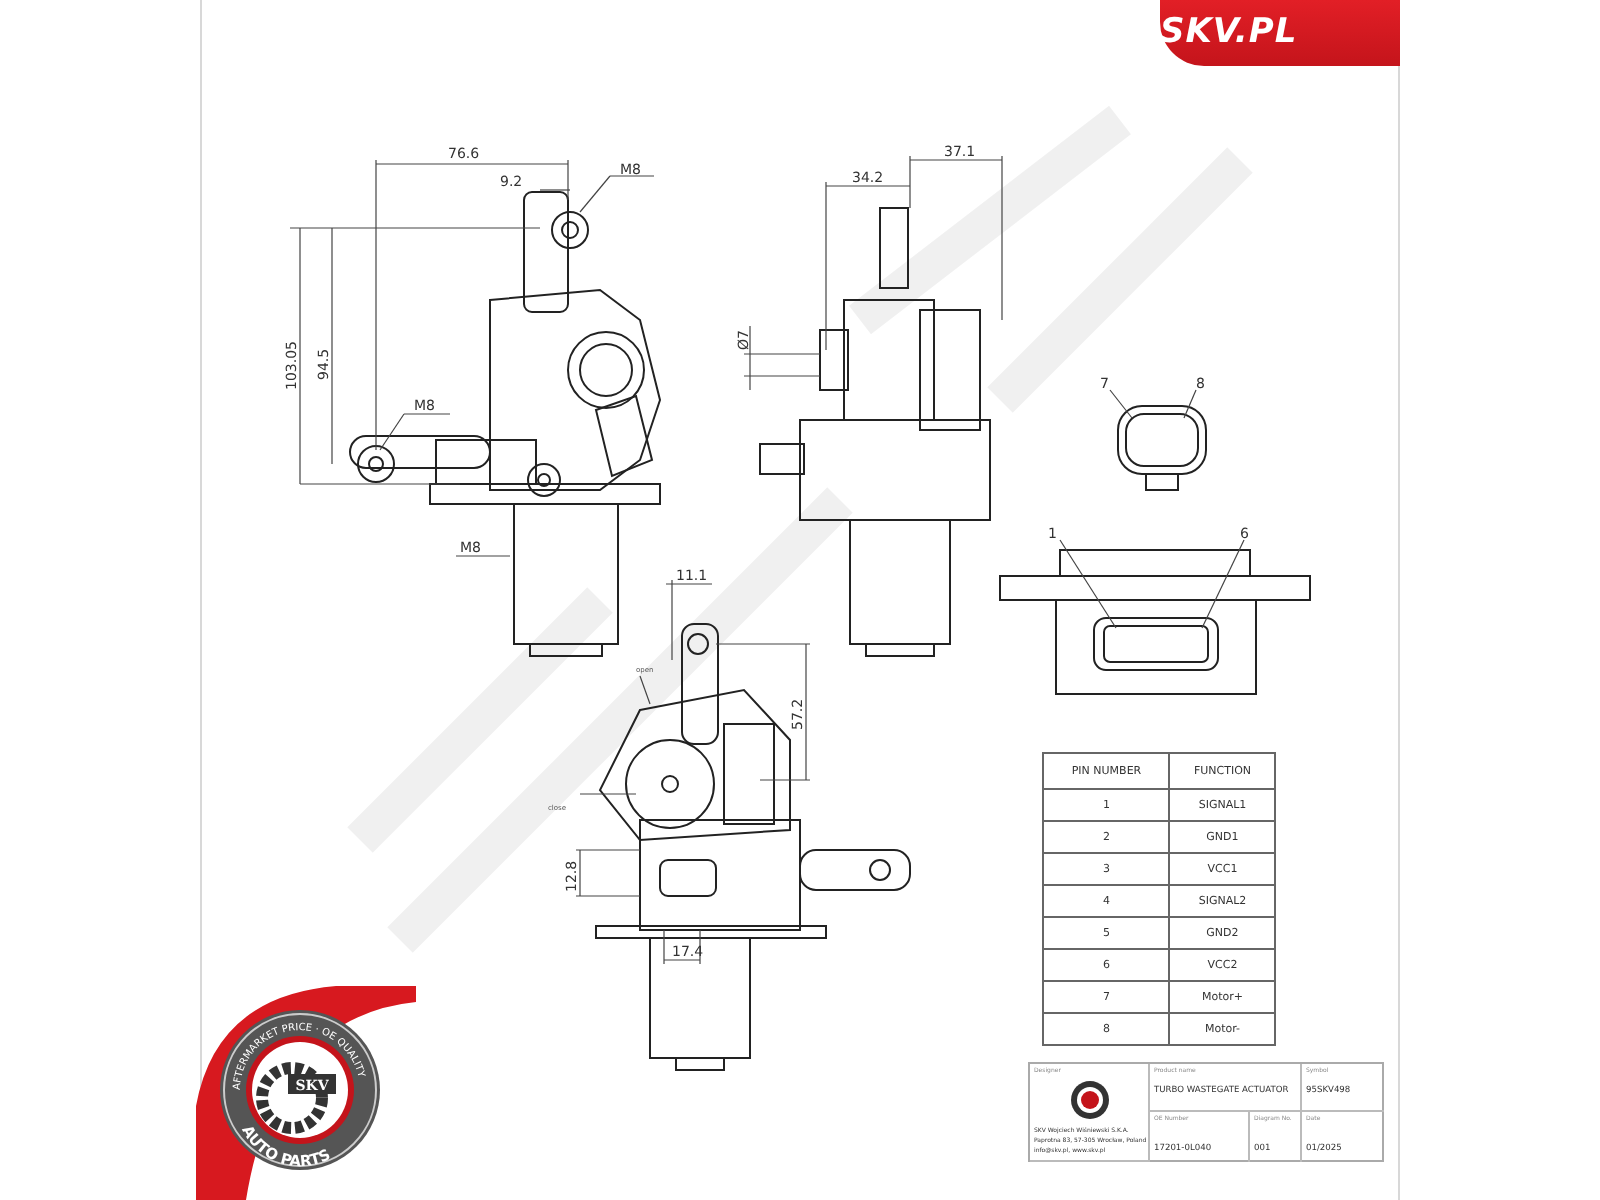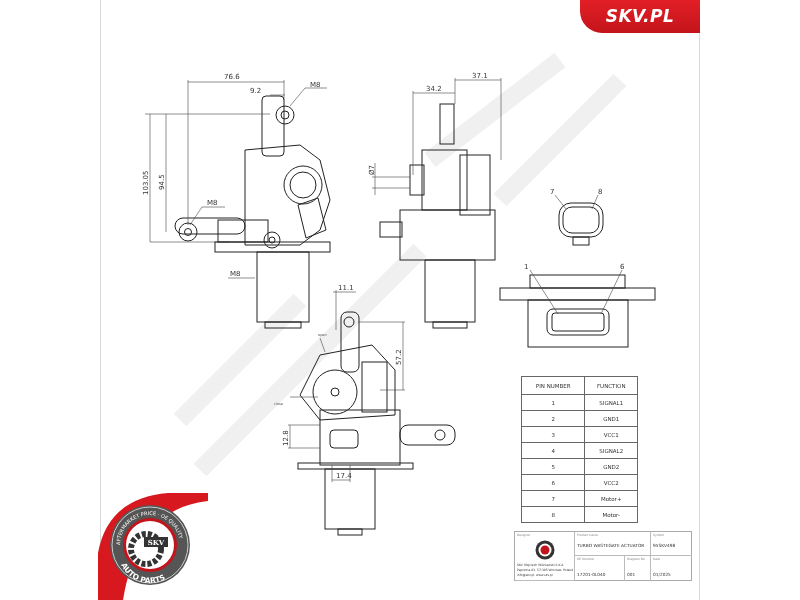--- a/index.html
+++ b/index.html
@@ -1,18 +1,18 @@
 <!DOCTYPE html>
 <html><head>
 <meta charset="utf-8">
 <style>
   html,body{margin:0;padding:0;background:#fff;}
   body{width:800px;height:600px;position:relative;overflow:hidden;font-family:"DejaVu Sans Condensed","DejaVu Sans",sans-serif;}
   .frame{position:absolute;left:100px;top:0;width:600px;height:600px;border-left:1px solid #d8d8d8;border-right:1px solid #d8d8d8;box-sizing:border-box;}
-  .brand{position:absolute;left:580px;top:0;width:120px;height:33px;background:linear-gradient(#e21f26,#c4141b);border-bottom-left-radius:22px;color:#fff;font-family:"DejaVu Sans",sans-serif;font-weight:bold;font-style:italic;font-size:17px;line-height:33px;text-align:center;letter-spacing:0.5px;}
+  .brand{position:absolute;left:580px;top:0;width:120px;height:33px;background:linear-gradient(#e21f26,#c4141b);border-bottom-left-radius:22px;color:#fff;font-family:"DejaVu Sans",sans-serif;font-weight:bold;font-style:italic;font-size:17px;line-height:33px;text-align:left;letter-spacing:0.5px;}
   svg.drawing{position:absolute;left:0;top:0;}
   .dim{font-family:"DejaVu Sans",sans-serif;font-size:7px;fill:#333;}
   .pin-table{position:absolute;left:521px;top:376px;width:117px;border-collapse:collapse;font-family:"DejaVu Sans",sans-serif;font-size:5.5px;color:#333;}
   .pin-table th,.pin-table td{border:1px solid #666;height:15px;padding:0;text-align:center;font-weight:normal;}
   .pin-table th{height:17px;}
   .title-block{position:absolute;left:514px;top:531px;width:178px;height:50px;border:1px solid #aaa;box-sizing:border-box;font-family:"DejaVu Sans",sans-serif;color:#444;}
   .tb-cell{position:absolute;border-right:1px solid #bbb;border-bottom:1px solid #bbb;box-sizing:border-box;}
   .tb-label{position:absolute;left:2px;top:1px;font-size:3px;color:#888;}
   .tb-val{position:absolute;left:2px;font-size:4.3px;color:#333;white-space:nowrap;}
   .badge{position:absolute;left:98px;top:493px;width:110px;height:107px;}

